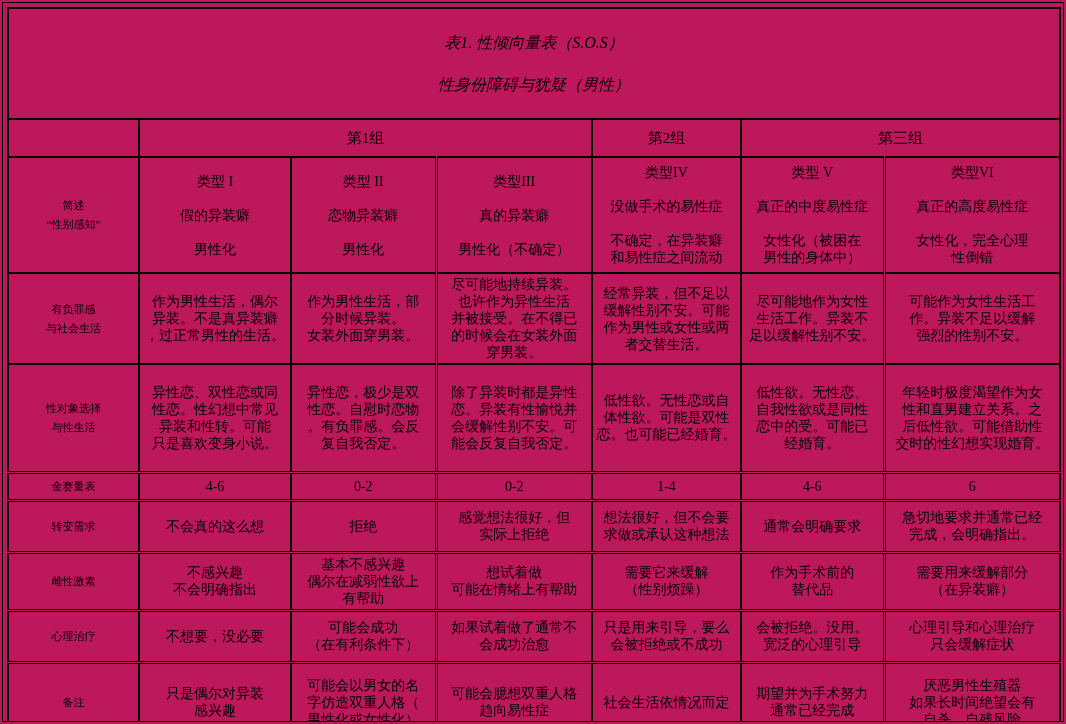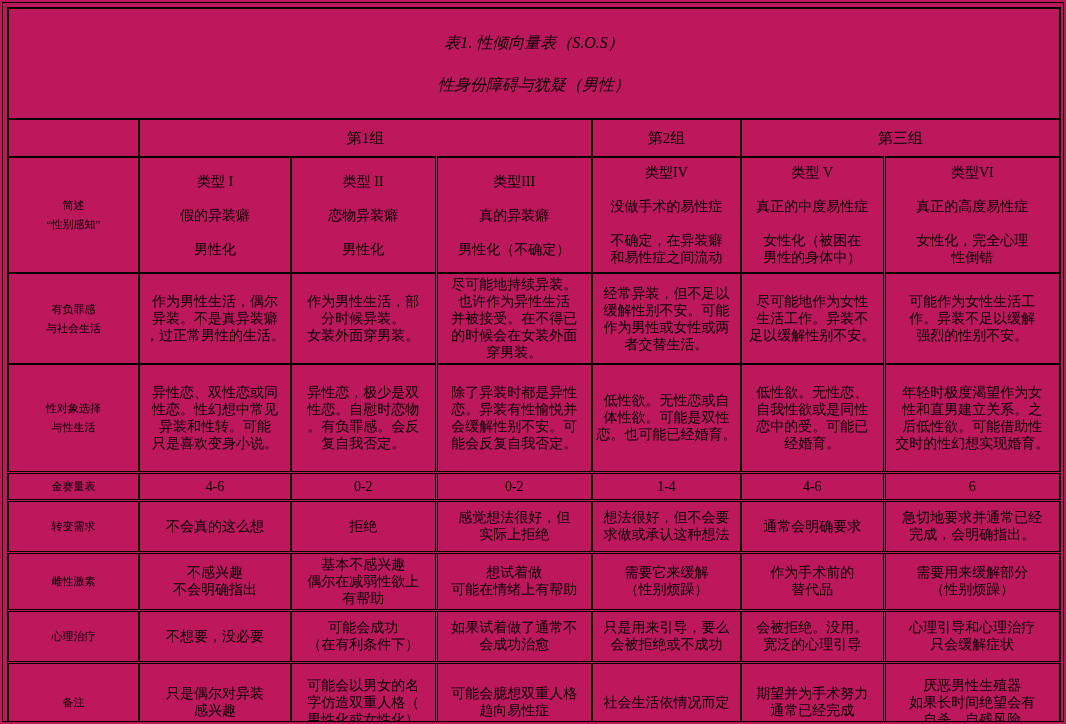--- a/index.html
+++ b/index.html
@@ -179,21 +179,21 @@
         <td>基本不感兴趣
 偶尔在减弱性欲上
 有帮助</td>
         <td class="dl">想试着做
 可能在情绪上有帮助</td>
         <td>需要它来缓解
 （性别烦躁）</td>
         <td>作为手术前的
 替代品</td>
         <td class="dl">需要用来缓解部分
-（性别烦躁）</td>
+（在异装癖）</td>
       </tr>
 
       <tr class="hb" style="height:52px">
         <th>心理治疗</th>
         <td>不想要，没必要</td>
         <td>可能会成功
 （在有利条件下）</td>
         <td class="dl">如果试着做了通常不
 会成功治愈</td>
         <td>只是用来引导，要么

